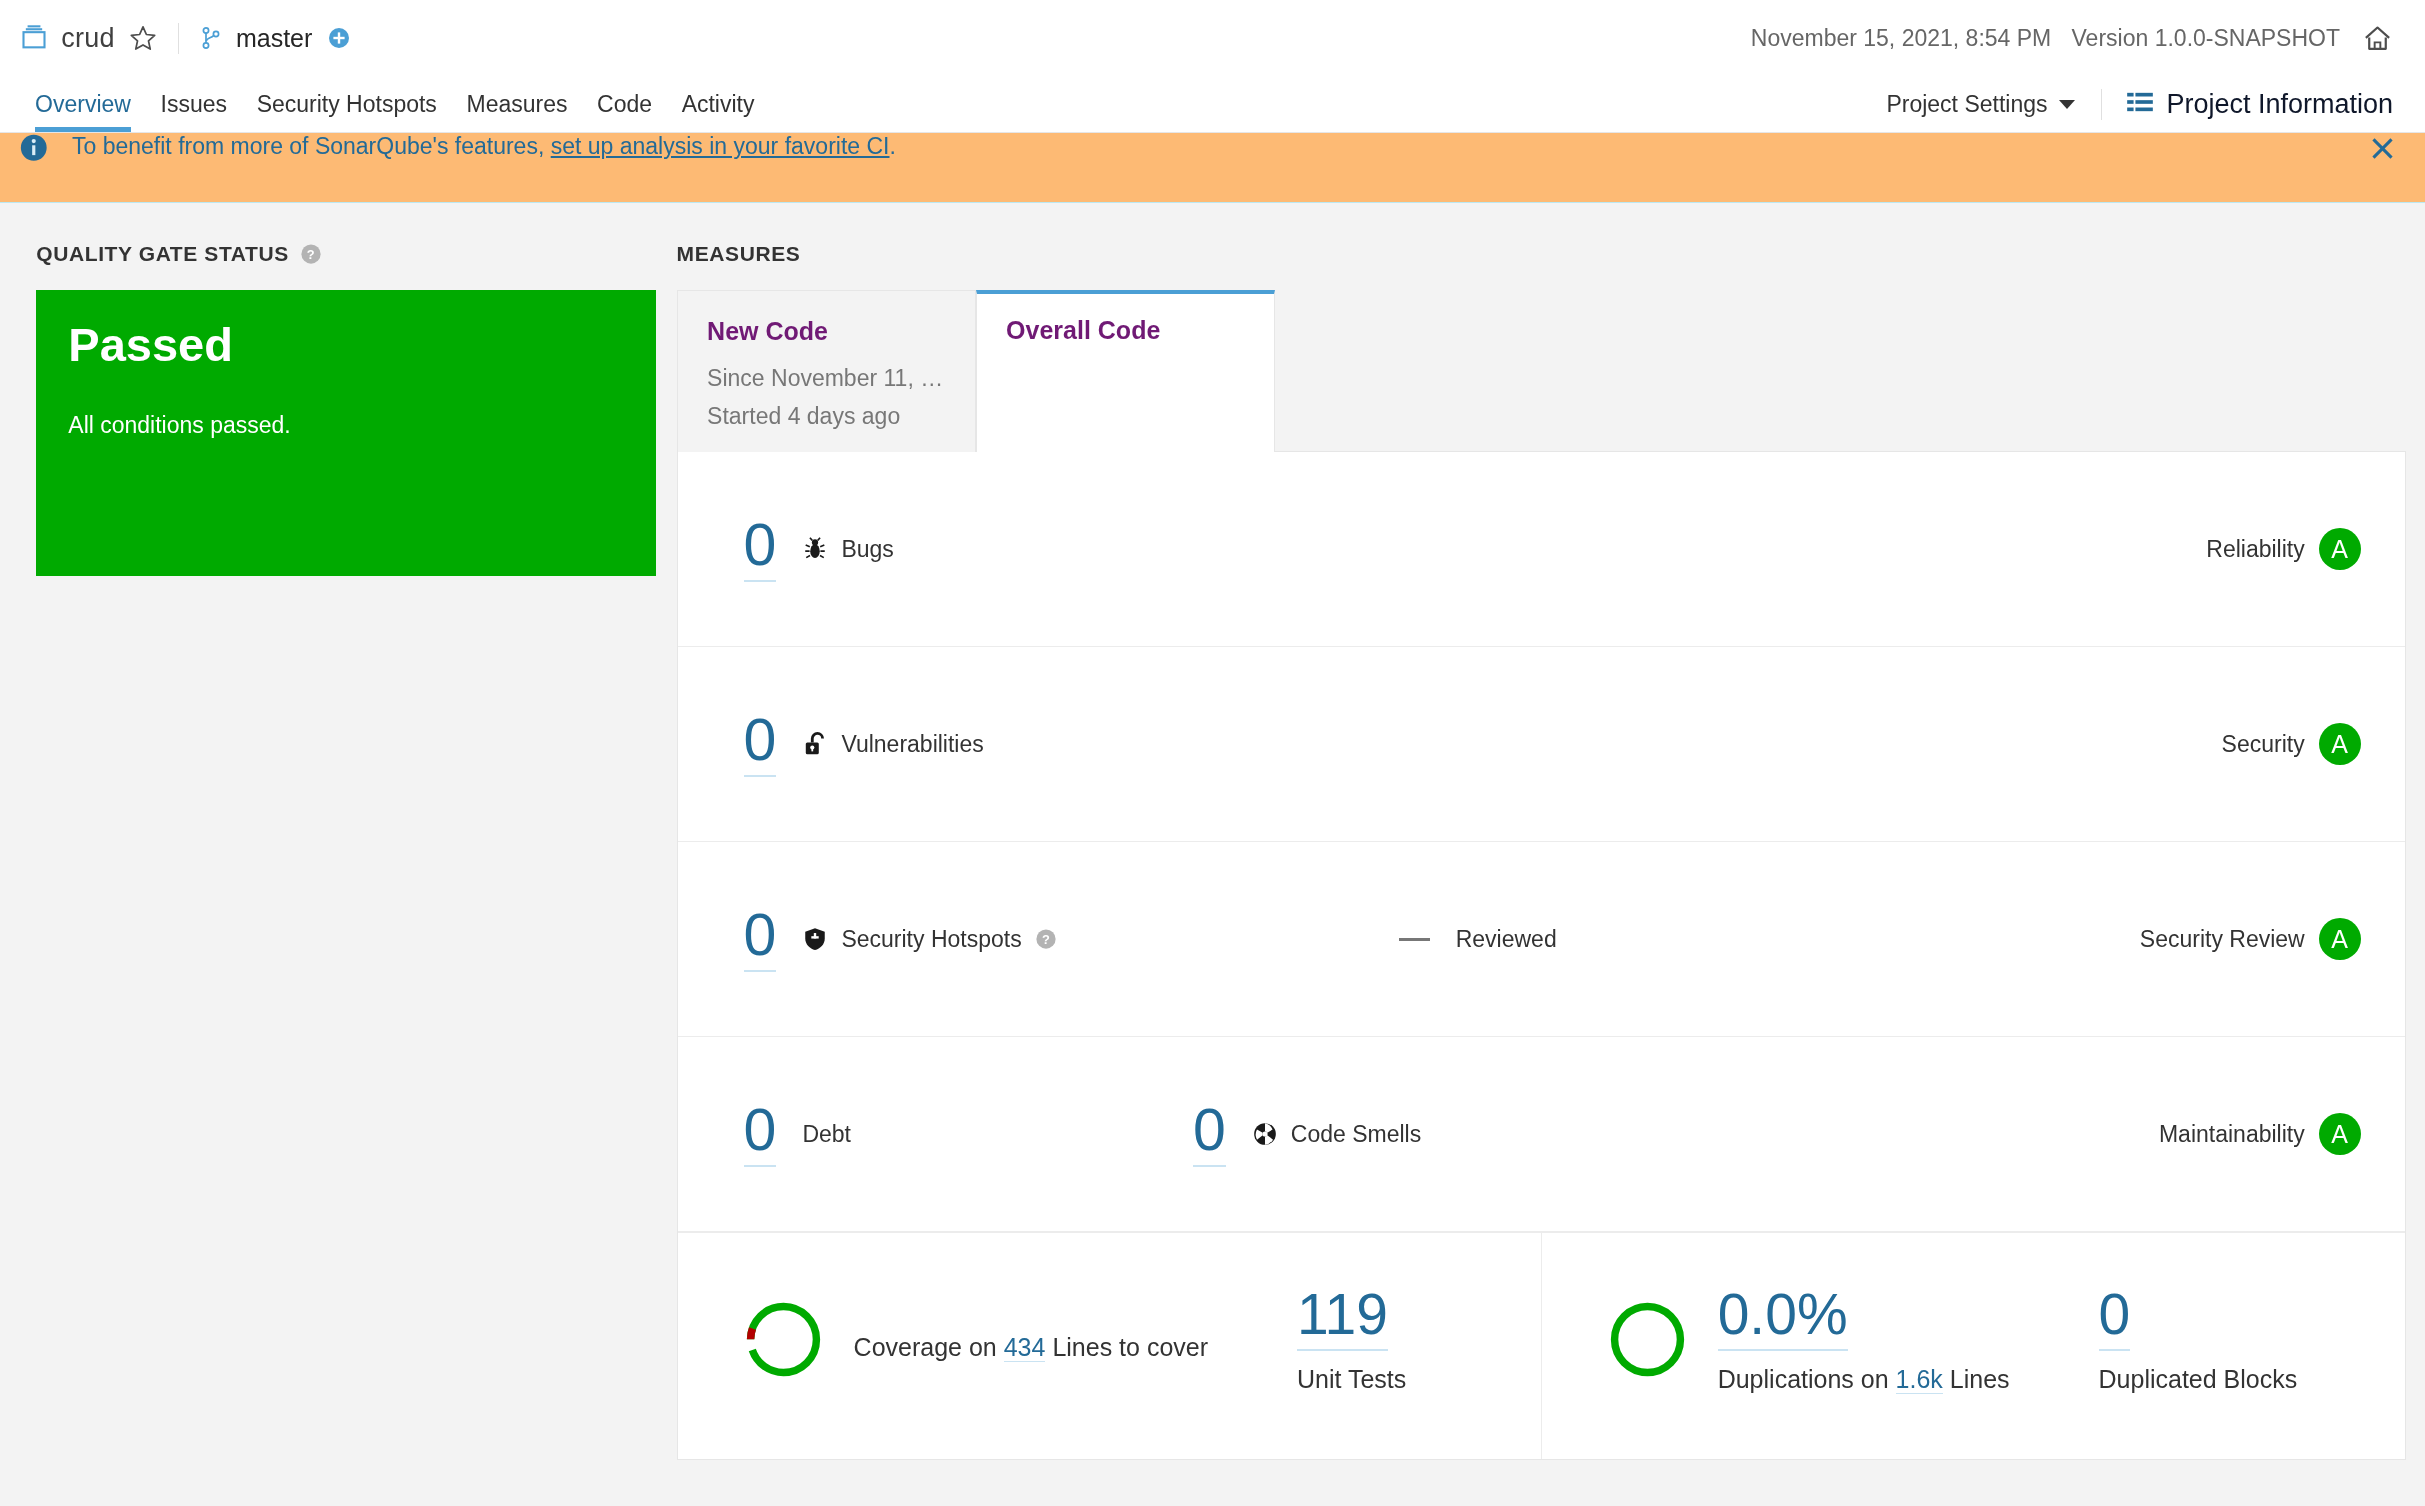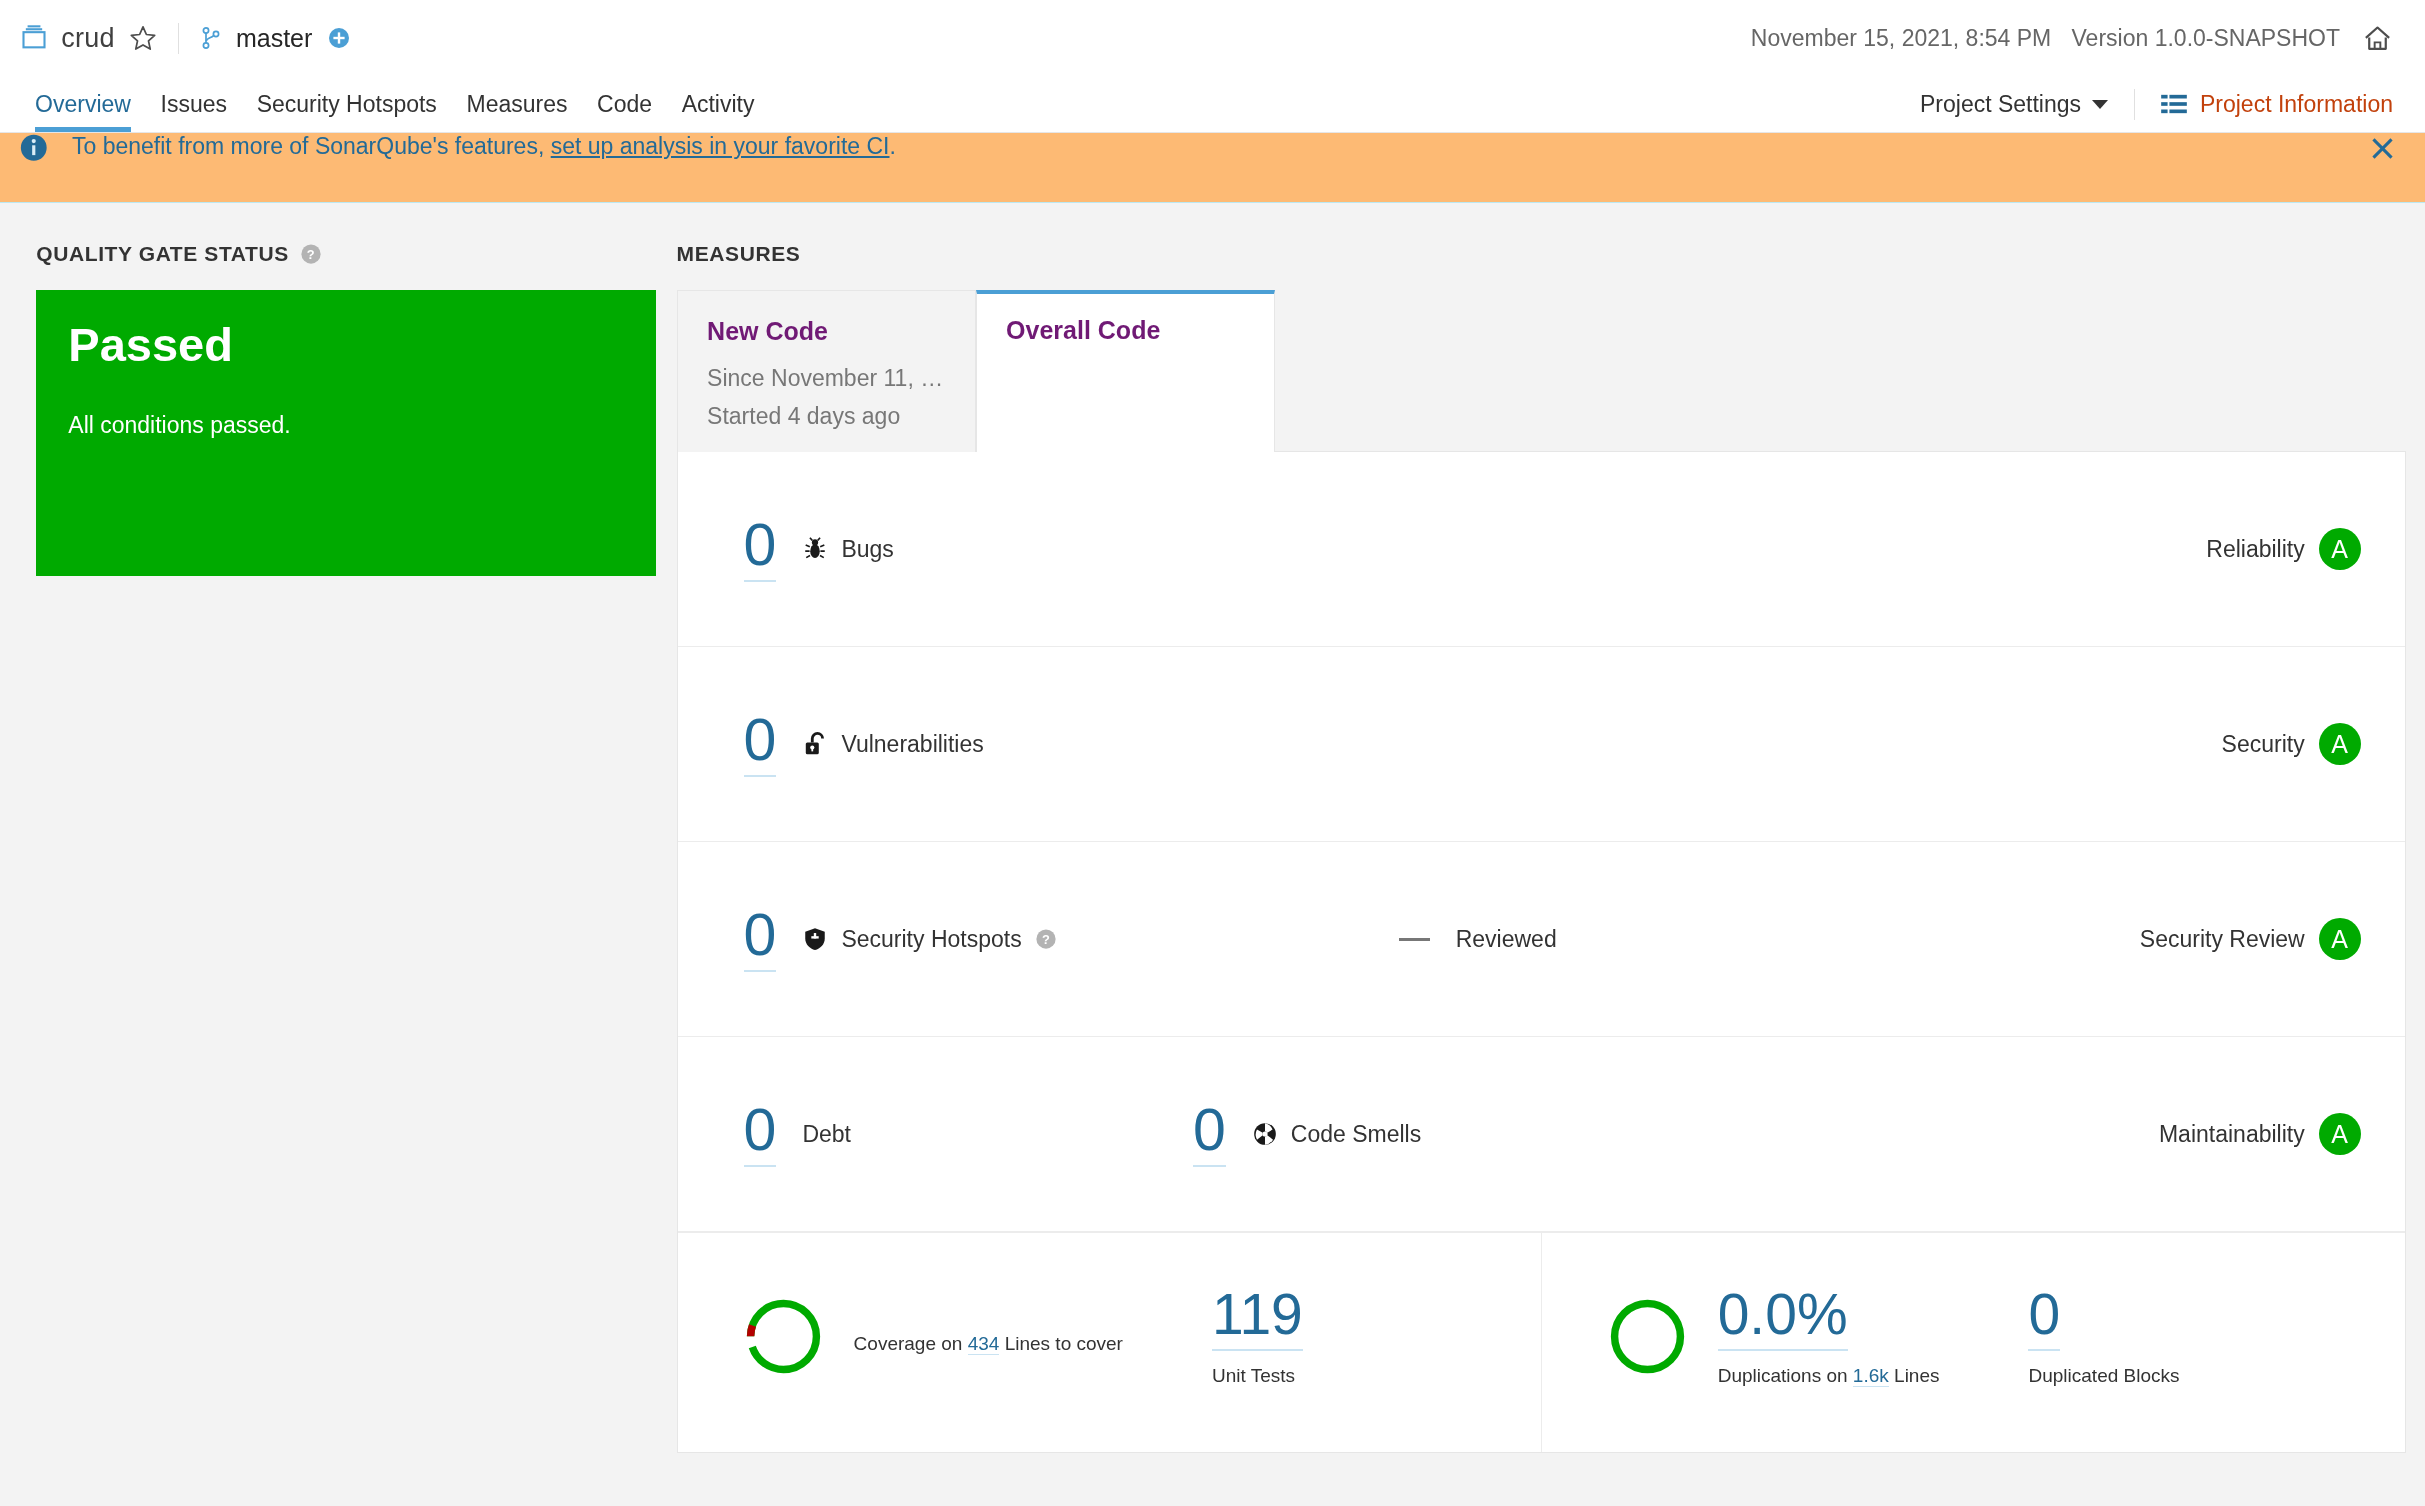--- a/index.html
+++ b/index.html
@@ -67,21 +67,21 @@
   }
   .caret {
     display: inline-block; margin-left: 11px;
     width: 0; height: 0;
     border-left: 8.3px solid transparent;
     border-right: 8.3px solid transparent;
     border-top: 9.2px solid #333;
   }
   .nav-divider { width: 0.9px; height: 31px; background: #e0e0e0; margin: 0 26px; }
   .proj-info {
-    font-size: 23px; color: #c2410c; display: flex; align-items: center;
+    font-size: 27px; color: #0f172a; display: flex; 
     cursor: pointer; white-space: nowrap;
   }
   .list-icon { width: 26px; height: 22px; margin-right: 13px; display:block; }
 
   
   .banner {
     height: 70px;
     background: #fdba74;
     border-bottom: 0.9px solid #bce8f1;
     display: flex; 
@@ -186,21 +186,21 @@
   .stats-half { flex: 1; display: flex; align-items: center; padding: 52px 37px 65px 66px; }
   .stats-half + .stats-half { border-left: 0.9px solid #ececec; }
   .donut { width: 79px; height: 79px; flex: none; margin-right: 31px; }
   .stat-block { margin-right: 89px; }
   .stat-value {
     font-size: 57px; color: #236a97; font-weight: 300; line-height: 1.05;
     display: inline-block;
     border-bottom: 2.8px solid #cae3f2; padding-bottom: 3.7px;
     cursor: pointer;
   }
-  .stat-caption { font-size: 19px; color: #333; margin-top: 14.8px; }
+  .stat-caption { font-size: 25px; color: #333; margin-top: 14.8px; }
   .inline-link {
     color: #236a97; border-bottom: 1.8px solid #cae3f2; cursor: pointer;
   }
   .stat-block.tight { margin-right: 0; }
 </style>
 </head>
 <body>
 
 <div class="topbar">
   <div class="proj-left">

